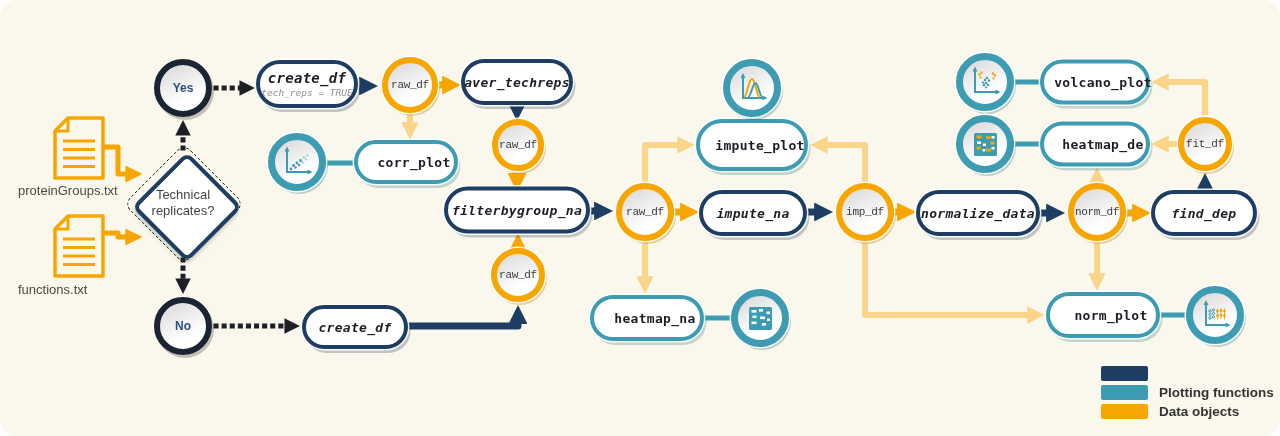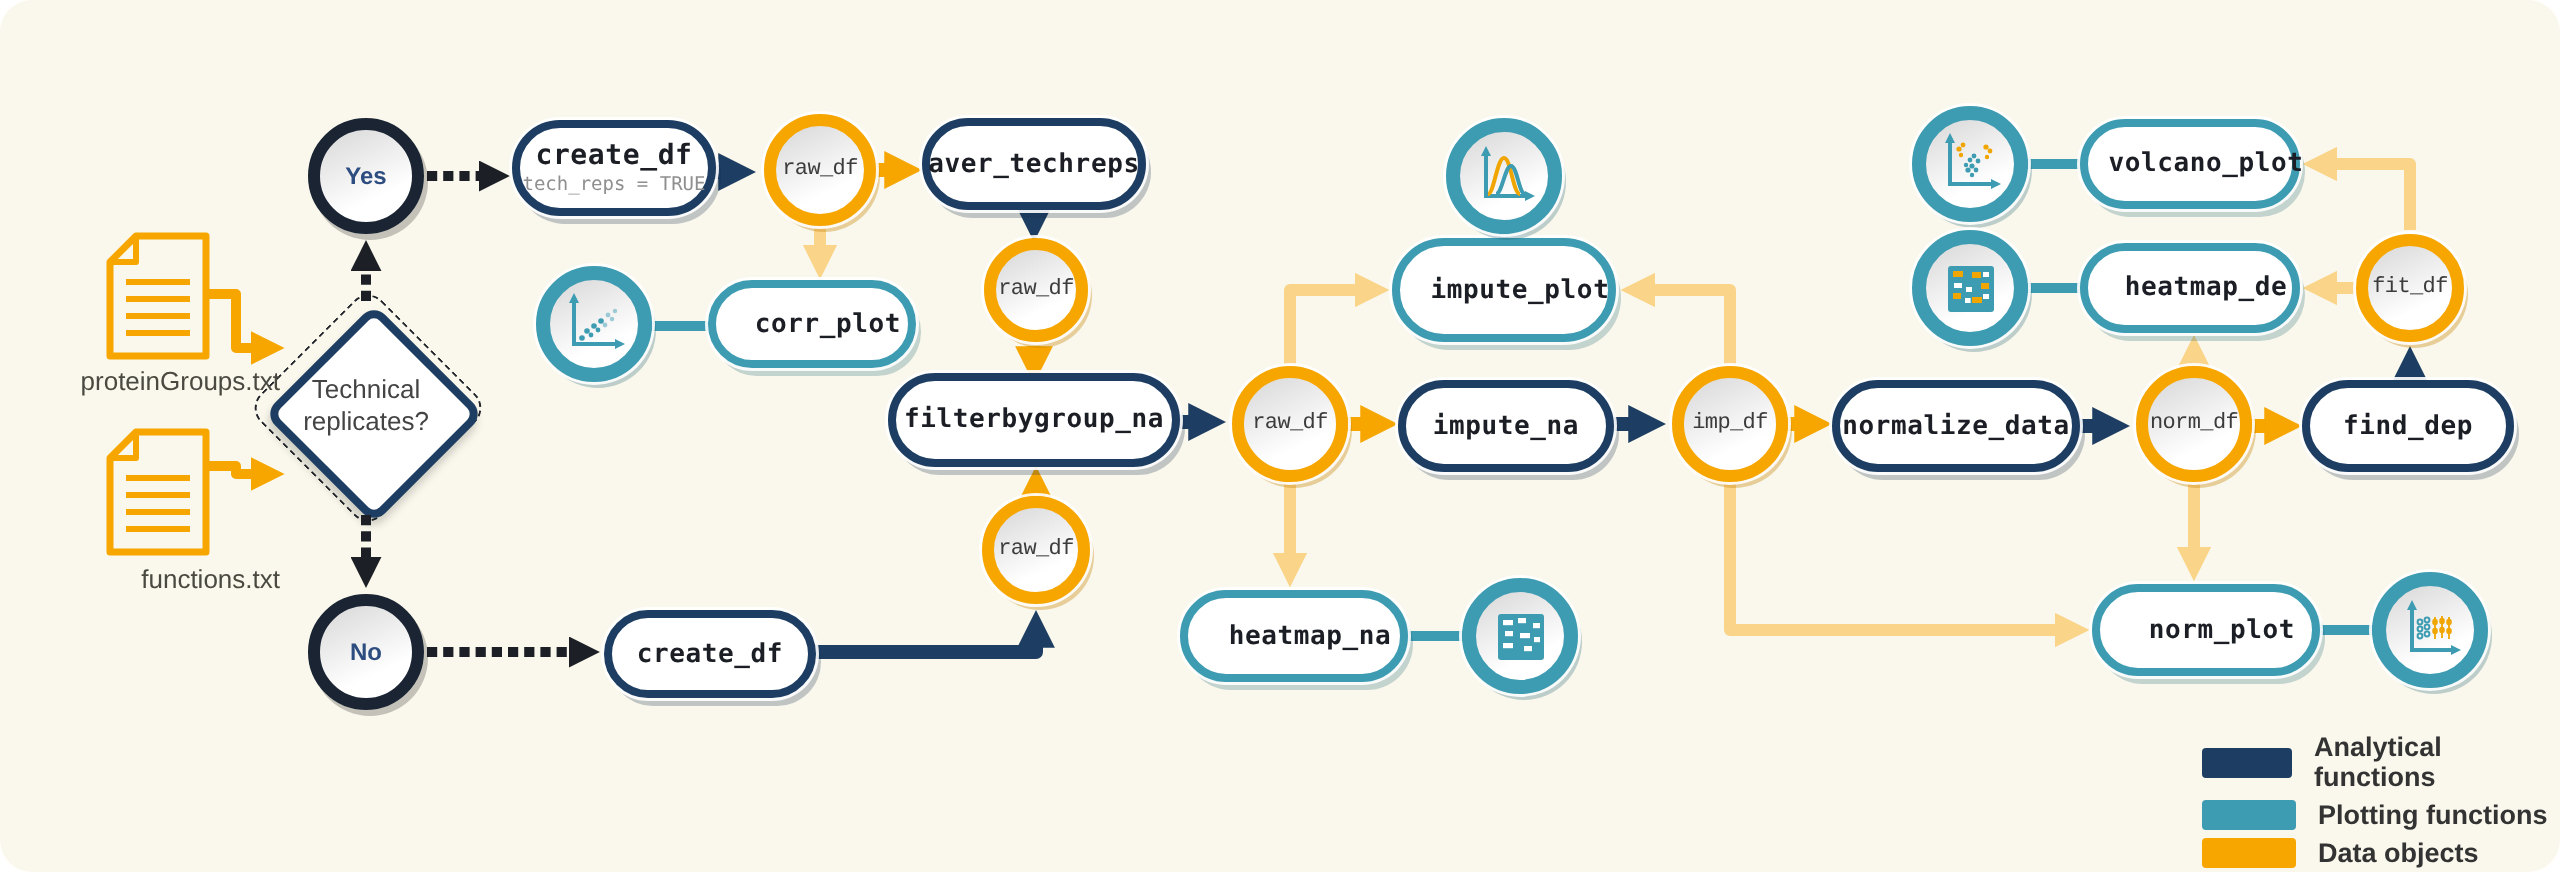--- a/index.html
+++ b/index.html
@@ -9,38 +9,38 @@
     font-family:"Liberation Sans","DejaVu Sans",sans-serif;
   }
   .layer{position:absolute;left:0;top:0;z-index:1;}
   .node{position:absolute;transform:translate(-50%,-50%);z-index:2;box-sizing:border-box;}
   .pill{
     display:flex;flex-direction:column;align-items:center;justify-content:center;
     background:#fff;border-radius:999px;
     font-family:"DejaVu Sans Mono","Liberation Mono",monospace;font-weight:700;
     color:#1b1e24;font-size:13px;letter-spacing:.3px;white-space:nowrap;
   }
-  .pill.navy{border:4px solid #1d3e62;box-shadow:0 0 0 1.5px rgba(255,255,255,.9),2.5px 4px 0 rgba(20,45,75,.25);}
+  .pill.navy{border:4px solid #1d3e62;box-shadow:0 0 0 1.5px rgba(255,255,255,.9),2.5px 4px 0 rgba(20,45,75,.25);font-style:italic;}
   .pill.teal{border:4px solid #3d9cb2;box-shadow:0 0 0 1.5px rgba(255,255,255,.9),2.5px 4px 0 rgba(31,98,114,.25);padding-left:16px;}
   .pill .sub{font-size:9.5px;font-weight:400;color:#8f8f8f;letter-spacing:0;margin-top:1px;}
   .circle{
     border-radius:50%;display:flex;align-items:center;justify-content:center;
     background:linear-gradient(155deg,#dcdcdc 8%,#ffffff 70%);
     font-family:Liberation Mono, monospace;
     font-size:11px;color:#3c3c3c;letter-spacing:-.3px;white-space:nowrap;
   }
   .circle.orange{border:6px solid #f7a600;box-shadow:0 0 0 1.5px rgba(255,255,255,.9),2px 3px 0 rgba(196,130,0,.35);}
   .circle.dark{border:6px solid #1a2433;box-shadow:2px 3px 0 rgba(0,0,0,.22);
     font-family:"Liberation Sans","DejaVu Sans",sans-serif;font-size:12px;color:#2d4d80;letter-spacing:0;font-weight:bold;}
   .circle.tealring{border:7px solid #3d9cb2;box-shadow:0 0 0 1.5px rgba(255,255,255,.9),2px 3px 0 rgba(31,98,114,.28);}
   .diamond-outer{position:absolute;transform:rotate(45deg);border:1.6px dashed #22252b;border-radius:10px;background:transparent;}
   .diamond-inner{position:absolute;transform:rotate(45deg);border:4px solid #1d3e62;border-radius:8px;background:#fff;box-shadow:2px 3px 4px rgba(0,0,0,.18);}
   .diamond-text{position:absolute;transform:translate(-50%,-50%);z-index:3;width:86px;text-align:center;
     font-size:13px;line-height:1.25;color:#444;}
-  .file-label{position:absolute;z-index:2;text-align:right;font-size:13px;color:#4a4a42;}
+  .file-label{position:absolute;z-index:2;text-align:left;font-size:13px;color:#4a4a42;}
   .legend{position:absolute;left:1101px;top:366px;z-index:2;}
   .legend-row{display:flex;align-items:center;margin-bottom:4px;}
   .legend-swatch{width:47px;height:15px;border-radius:2px;margin-right:11px;}
   .legend-label{font-size:13.5px;font-weight:700;color:#333;}
 </style>
 </head>
 <body>
 
 <div class="canvas">
 
@@ -311,21 +311,20 @@
           <ellipse cx="24" cy="18" rx="1.4" ry="1.6"></ellipse>
           <ellipse cx="27.5" cy="14" rx="1.4" ry="1.6"></ellipse>
           <ellipse cx="27.5" cy="18.5" rx="1.4" ry="1.6"></ellipse>
         </g>
     </svg>
   </div>
 
   <div class="legend">
     <div class="legend-row">
       <div class="legend-swatch" style="background-color: rgb(29, 62, 98);"></div>
-      <div class="legend-label">Analytical functions</div>
     </div>
     <div class="legend-row">
       <div class="legend-swatch" style="background-color: rgb(61, 156, 178);"></div>
       <div class="legend-label">Plotting functions</div>
     </div>
     <div class="legend-row">
       <div class="legend-swatch" style="background-color: rgb(247, 166, 0);"></div>
       <div class="legend-label">Data objects</div>
     </div>
   </div>

